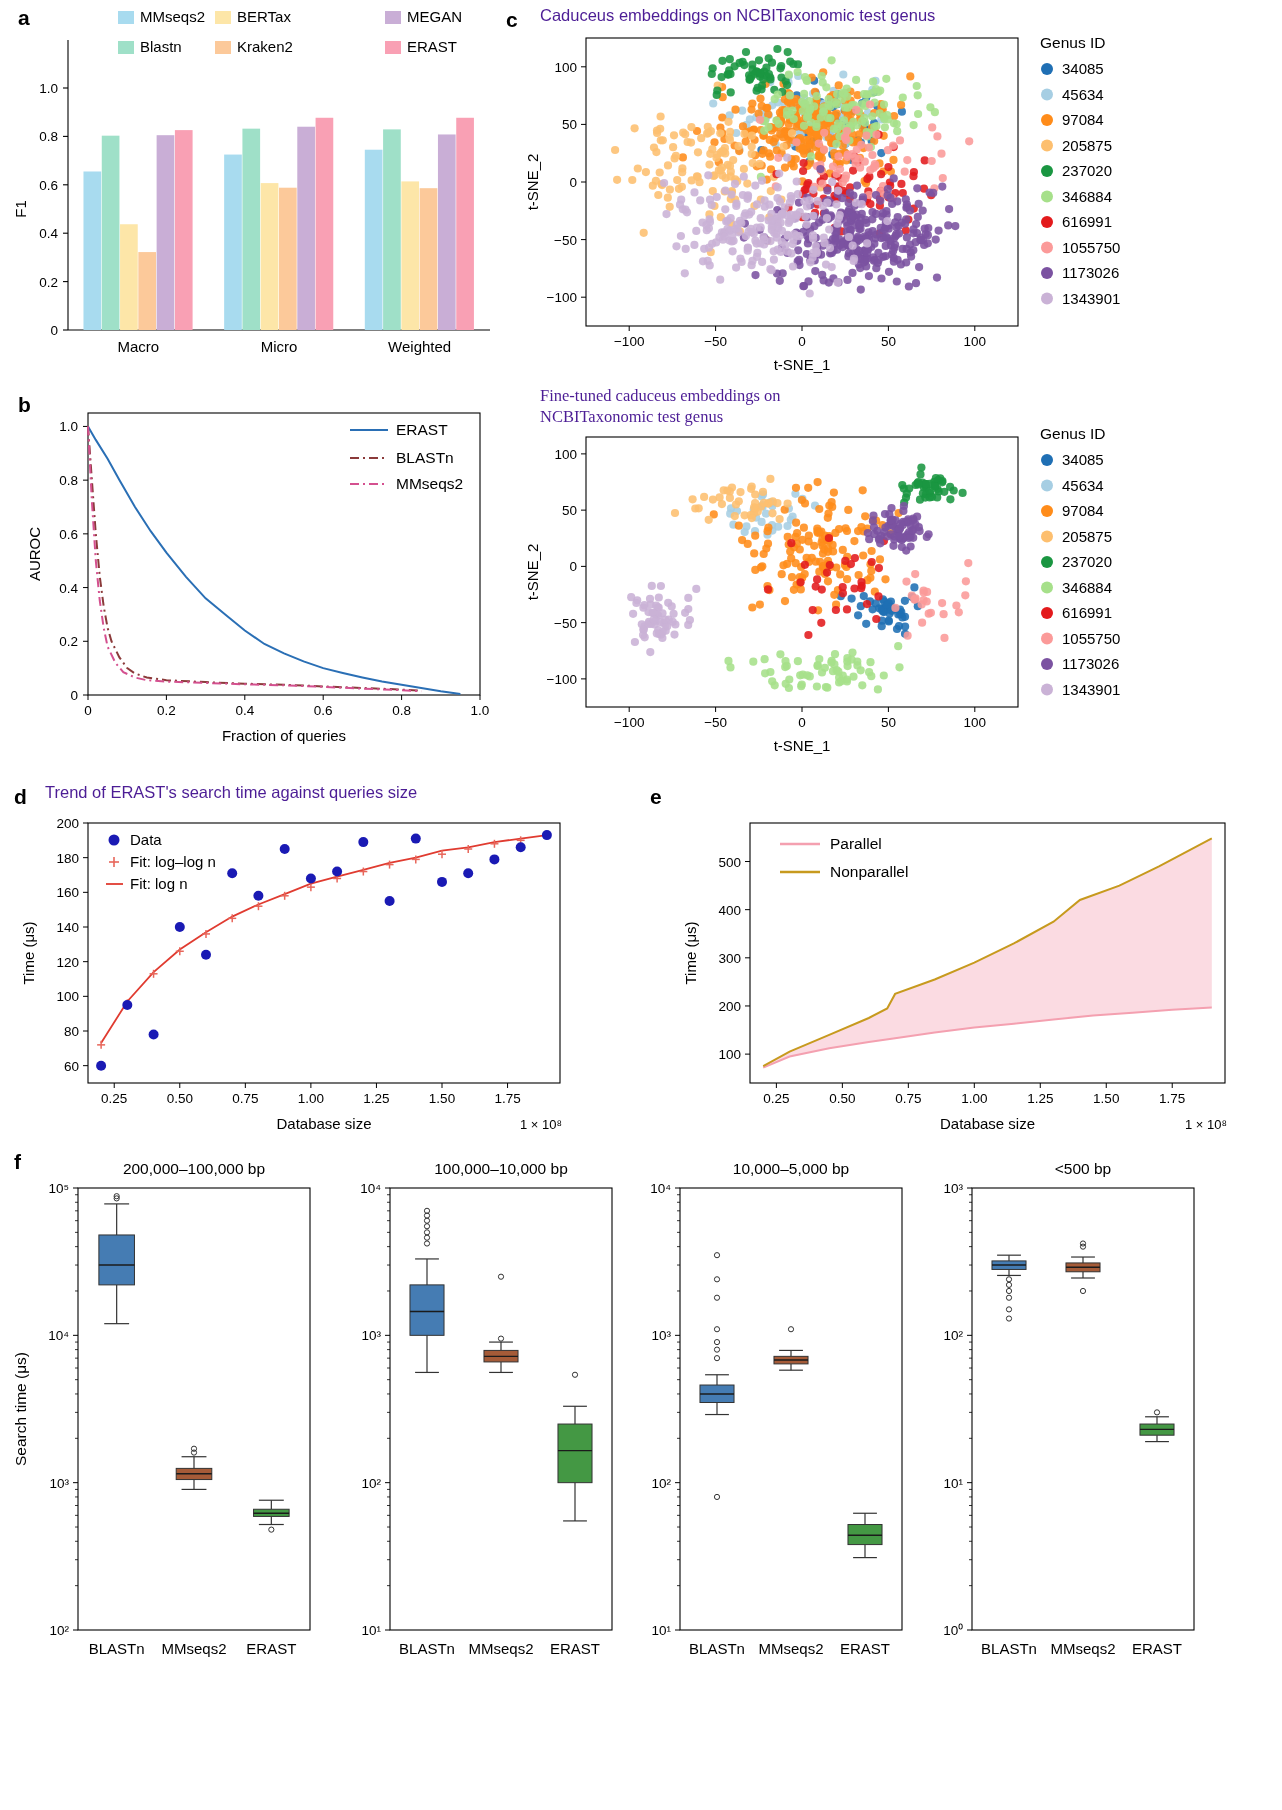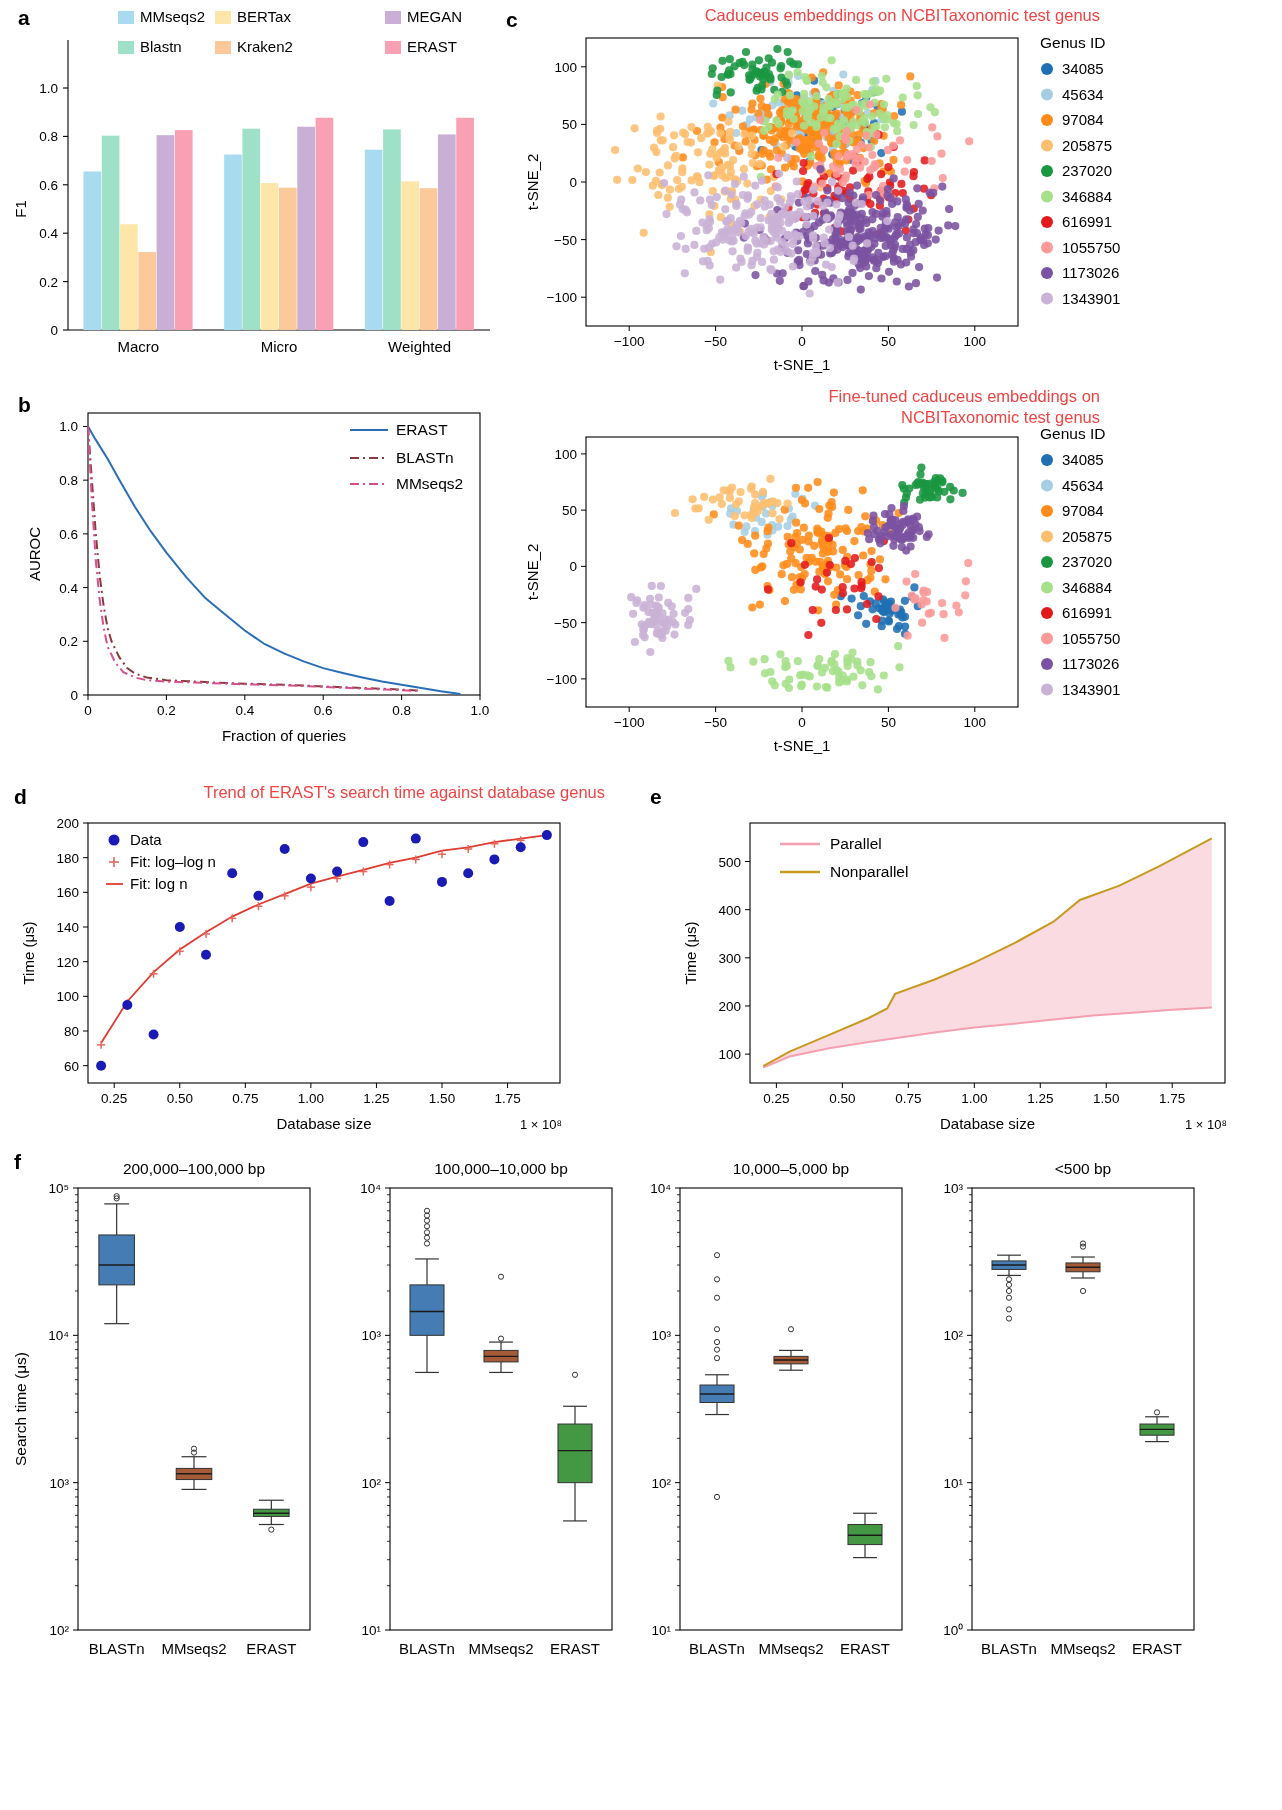--- a/index.html
+++ b/index.html
@@ -3,21 +3,21 @@
 <meta charset="utf-8">
 <style>
   html,body{margin:0;padding:0;}
   body{
     width:1282px;height:1810px;background:#ffffff;
     font-family:"Liberation Sans", sans-serif;
     color:#111;position:relative;overflow:hidden;
   }
   .panel{position:absolute;}
   .plabel{font-weight:bold;font-size:21px;color:#000;}
-  .title{font-size:16.5px;text-align:right;color:#ef4444;}
+  .title{font-size:16.5px;text-align:left;color:#4c1d95;}
   svg{display:block;}
   text{font-family:"Liberation Sans", sans-serif;}
 </style>
 </head>
 <body>
 
 <div class="panel" style="left:0;top:0;width:505px;height:370px;">
   <div class="plabel" style="position:absolute;left:18px;top:6px;">a</div>
   <svg id="svg-a" width="505" height="370">
       <line x1="68" y1="40" x2="68" y2="330" stroke="#000" stroke-width="1.1"></line>
@@ -1461,21 +1461,21 @@
       <circle cx="547" cy="196" r="6" fill="#e31a1c"></circle>
       <text x="562" y="201" font-size="15" text-anchor="start" fill="#000" font-style="normal" font-weight="normal">616991</text>
       <circle cx="547" cy="221.5" r="6" fill="#fb9a99"></circle>
       <text x="562" y="226.5" font-size="15" text-anchor="start" fill="#000" font-style="normal" font-weight="normal">1055750</text>
       <circle cx="547" cy="247" r="6" fill="#7b52a1"></circle>
       <text x="562" y="252" font-size="15" text-anchor="start" fill="#000" font-style="normal" font-weight="normal">1173026</text>
       <circle cx="547" cy="272.5" r="6" fill="#cab2d6"></circle>
       <text x="562" y="277.5" font-size="15" text-anchor="start" fill="#000" font-style="normal" font-weight="normal">1343901</text>
     </svg>
 
-  <div class="title" style="position:absolute;left:40px;top:386px;width:560px;line-height:1.25;">
+  <div class="title" style="position:absolute;left:40px;top:386px;width:560px;line-height:1.25;font-family:Liberation Serif, serif;">
     <span>Fine-tuned caduceus embeddings on</span><br>
     <span>NCBITaxonomic test genus</span>
   </div>
   <svg id="svg-c2" width="782" height="340" style="position:absolute;left:0;top:425px;">
       <rect x="86" y="12" width="432" height="270" fill="none" stroke="#000" stroke-width="1.1"></rect>
       <line x1="129.2" y1="282" x2="129.2" y2="287" stroke="#000"></line>
       <text x="129.2" y="302" font-size="13.5" text-anchor="middle" fill="#000" font-style="normal" font-weight="normal">−100</text>
       <line x1="215.6" y1="282" x2="215.6" y2="287" stroke="#000"></line>
       <text x="215.6" y="302" font-size="13.5" text-anchor="middle" fill="#000" font-style="normal" font-weight="normal">−50</text>
       <line x1="302" y1="282" x2="302" y2="287" stroke="#000"></line>
@@ -2070,21 +2070,21 @@
       <text x="562" y="218.5" font-size="15" text-anchor="start" fill="#000" font-style="normal" font-weight="normal">1055750</text>
       <circle cx="547" cy="239" r="6" fill="#7b52a1"></circle>
       <text x="562" y="244" font-size="15" text-anchor="start" fill="#000" font-style="normal" font-weight="normal">1173026</text>
       <circle cx="547" cy="264.5" r="6" fill="#cab2d6"></circle>
       <text x="562" y="269.5" font-size="15" text-anchor="start" fill="#000" font-style="normal" font-weight="normal">1343901</text>
     </svg>
 </div>
 
 <div class="panel" style="left:0;top:775px;width:640px;height:365px;">
   <div class="plabel" style="position:absolute;left:14px;top:10px;">d</div>
-  <div class="title" style="position:absolute;left:45px;top:8px;width:560px;">Trend of ERAST's search time against database genus</div>
+  <div class="title" style="position:absolute;left:45px;top:8px;width:560px;">Trend of ERAST's search time against queries size</div>
   <svg id="svg-d" width="640" height="340" style="position:absolute;left:0;top:26px;">
       <rect x="88" y="22" width="472" height="260" fill="none" stroke="#000" stroke-width="1.1"></rect>
       <line x1="114.22222222222223" y1="282" x2="114.22222222222223" y2="287" stroke="#000"></line>
       <text x="114.22222222222223" y="302" font-size="13.5" text-anchor="middle" fill="#000" font-style="normal" font-weight="normal">0.25</text>
       <line x1="179.77777777777777" y1="282" x2="179.77777777777777" y2="287" stroke="#000"></line>
       <text x="179.77777777777777" y="302" font-size="13.5" text-anchor="middle" fill="#000" font-style="normal" font-weight="normal">0.50</text>
       <line x1="245.33333333333331" y1="282" x2="245.33333333333331" y2="287" stroke="#000"></line>
       <text x="245.33333333333331" y="302" font-size="13.5" text-anchor="middle" fill="#000" font-style="normal" font-weight="normal">0.75</text>
       <line x1="310.8888888888889" y1="282" x2="310.8888888888889" y2="287" stroke="#000"></line>
       <text x="310.8888888888889" y="302" font-size="13.5" text-anchor="middle" fill="#000" font-style="normal" font-weight="normal">1.00</text>

